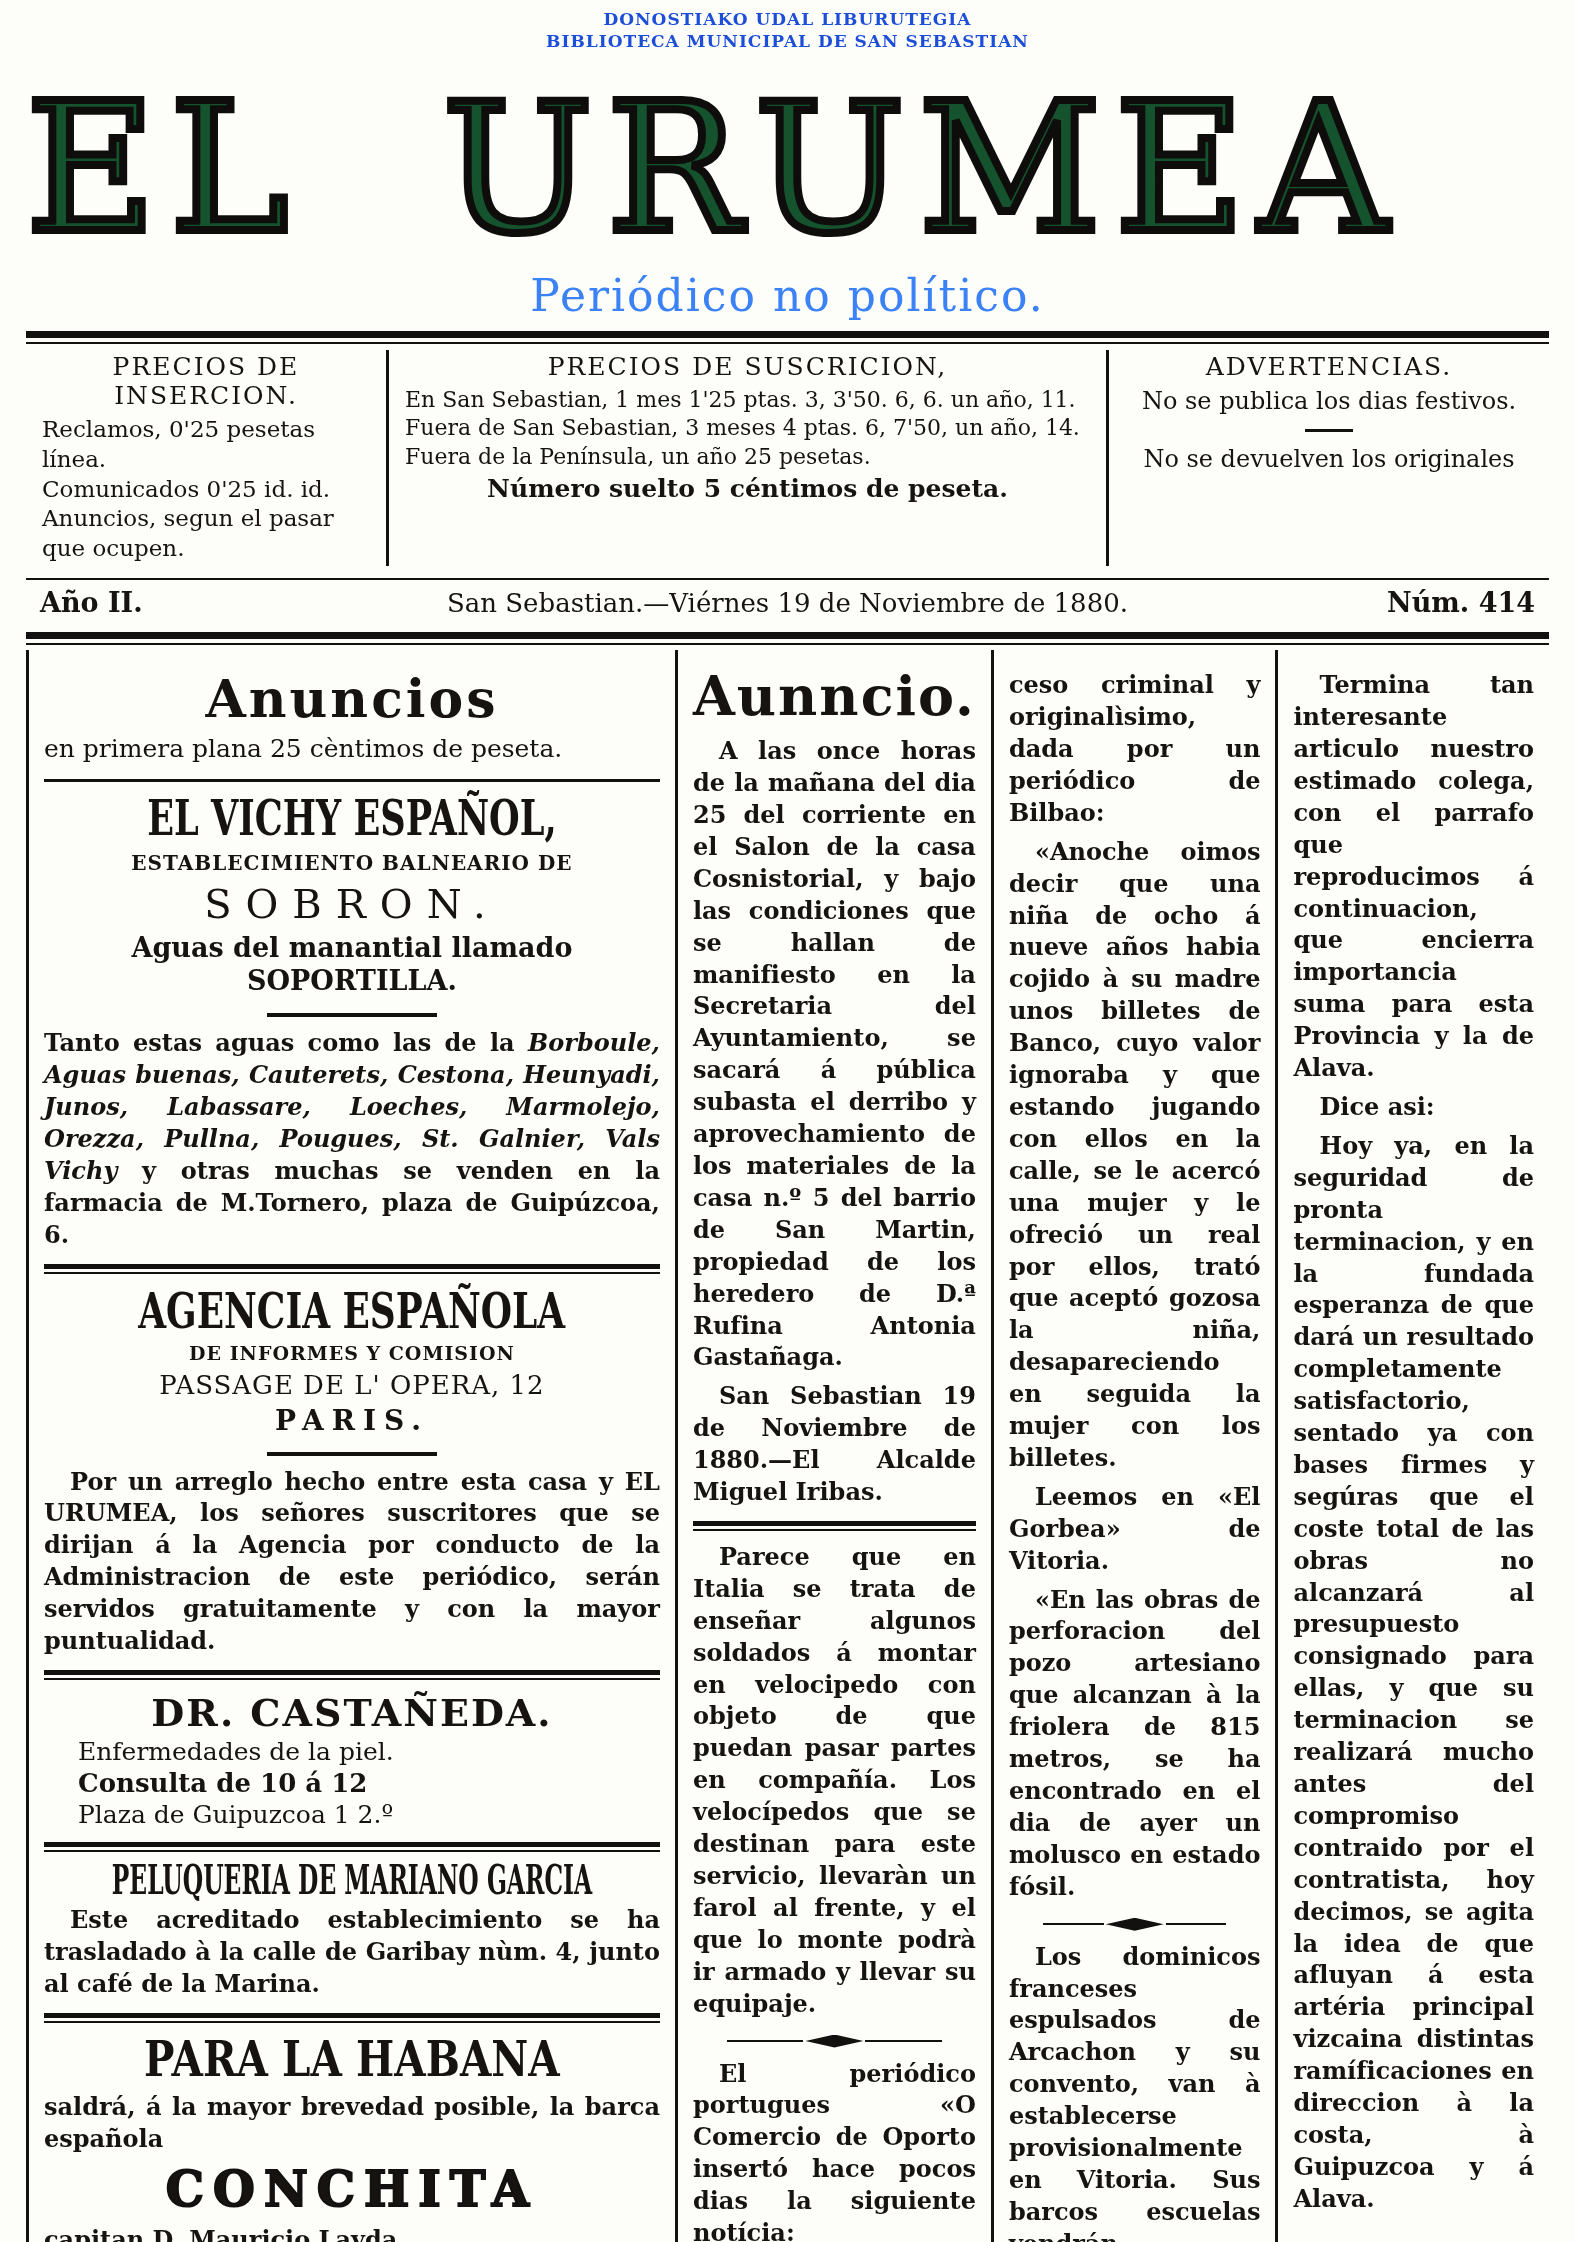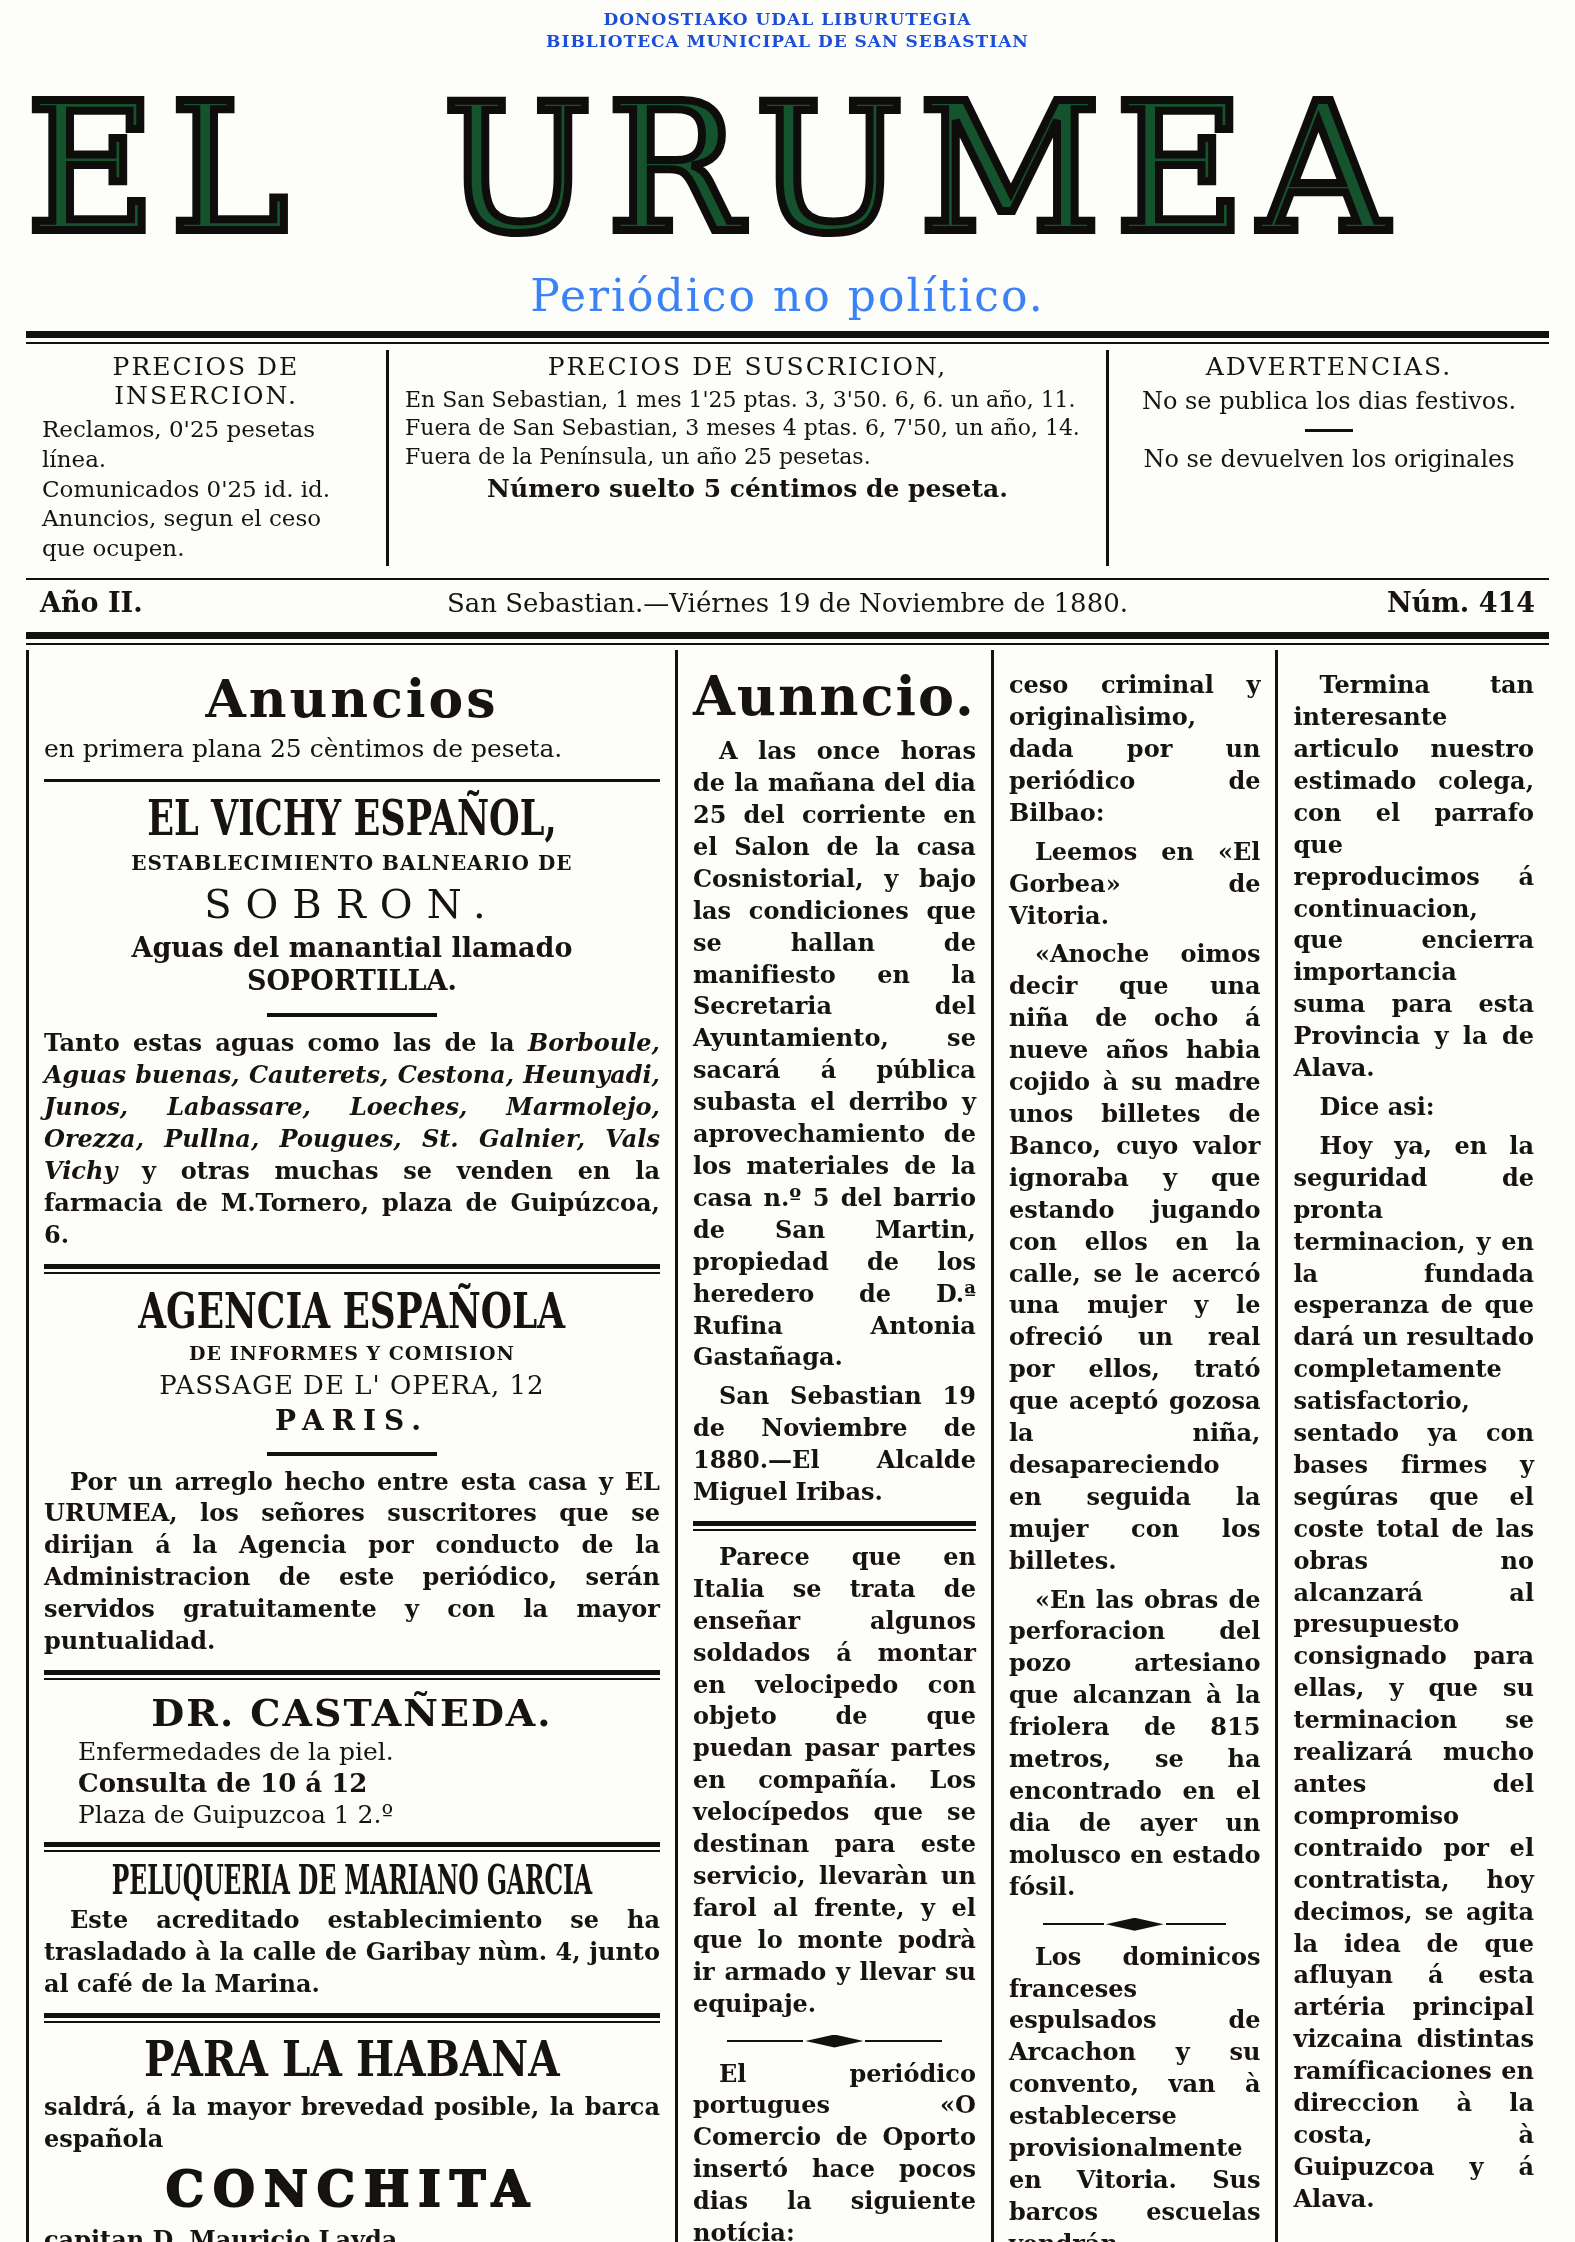--- a/index.html
+++ b/index.html
@@ -91,21 +91,21 @@
   <div class="masthead">EL URUMEA</div>
   <div class="subtitle">Periódico no político.</div>
 
   <div class="rule-double"></div>
 
   <div class="infobar">
     <div class="cell cell-insercion">
       <div class="cell-title">PRECIOS DE INSERCION.</div>
       <div class="cell-line">Reclamos, 0'25 pesetas línea.</div>
       <div class="cell-line">Comunicados 0'25 id. id.</div>
-      <div class="cell-line">Anuncios, segun el ceso que ocupen.</div>
+      <div class="cell-line">Anuncios, segun el pasar que ocupen.</div>
     </div>
     <div class="cell cell-suscricion">
       <div class="cell-title">PRECIOS DE SUSCRICION,</div>
       <div class="cell-line">En San Sebastian, 1 mes 1'25 ptas. 3, 3'50. 6, 6. un año, 11.</div>
       <div class="cell-line">Fuera de San Sebastian, 3 meses 4 ptas. 6, 7'50, un año, 14.</div>
       <div class="cell-line">Fuera de la Península, un año 25 pesetas.</div>
       <div class="cell-footer">Número suelto 5 céntimos de peseta.</div>
     </div>
     <div class="cell cell-advertencias">
       <div class="cell-title">ADVERTENCIAS.</div>
@@ -182,22 +182,22 @@
           <span class="diamond"></span>
           <span class="dl"></span>
         </div>
       <p>El periódico portugues «O Comercio de Oporto insertó hace pocos dias la siguiente notícia:</p>
       <p>«Madrid 30—Falleció ayer en Santander la Marquesa de Albaida Doña Maria, y en Orense el más antiguo jefe de la democracia española.»</p>
 
     </div>
 
     <div class="col">
       <p class="noindent">ceso criminal y originalìsimo, dada por un periódico de Bilbao:</p>
+      <p>«Anoche oimos decir que una niña de ocho á nueve años habia cojido à su madre unos billetes de Banco, cuyo valor ignoraba y que estando jugando con ellos en la calle, se le acercó una mujer y le ofreció un real por ellos, trató que aceptó gozosa la niña, desapareciendo en seguida la mujer con los billetes.</p>
       <p>Leemos en «El Gorbea» de Vitoria.</p>
-      <p>«Anoche oimos decir que una niña de ocho á nueve años habia cojido à su madre unos billetes de Banco, cuyo valor ignoraba y que estando jugando con ellos en la calle, se le acercó una mujer y le ofreció un real por ellos, trató que aceptó gozosa la niña, desapareciendo en seguida la mujer con los billetes.</p>
       <p>«En las obras de perforacion del pozo artesiano que alcanzan à la friolera de 815 metros, se ha encontrado en el dia de ayer un molusco en estado fósil.</p>
       <div class="divider">
           <span class="dl"></span>
           <span class="diamond"></span>
           <span class="dl"></span>
         </div>
       <p>Los dominicos franceses espulsados de Arcachon y su convento, van à establecerse provisionalmente en Vitoria. Sus barcos escuelas vendrán probablemente à Bilbao. Así lo dice la «Correspondencia.</p>
 
     </div>
 

